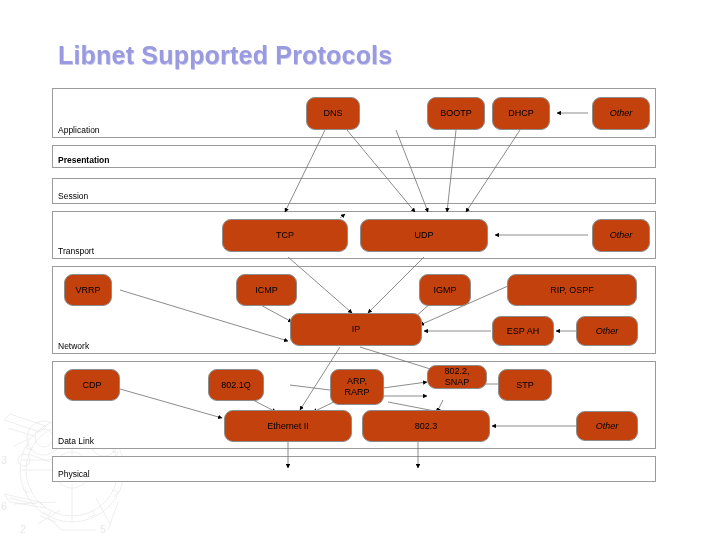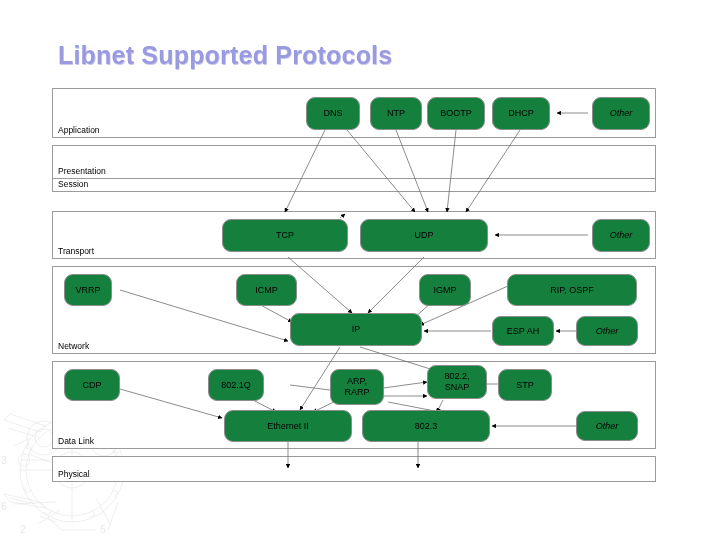--- a/index.html
+++ b/index.html
@@ -56,21 +56,21 @@
     bottom: 1px;
     font-size: 8.5px;
     color: #000000;
     line-height: 11px;
     white-space: nowrap;
   }
   .node {
     position: absolute;
     border: 1px solid #8d8d8d;
     border-radius: 9px;
-    background: #15803d;
+    background: #c2410c;
     box-sizing: border-box;
     display: flex;
     align-items: center;
     justify-content: center;
     text-align: center;
     font-size: 9px;
     color: #000000;
     line-height: 11px;
     z-index: 5;
   }
@@ -130,25 +130,25 @@
     <path d="M38 126 L60 112" stroke="#b9b9b9" stroke-width="0.8" fill="none"></path>
     <path d="M110 126 L96 100" stroke="#b9b9b9" stroke-width="0.8" fill="none"></path>
   </svg>
 
   <div id="title">Libnet Supported Protocols</div>
 
   <div class="band" style="top:88px; height:50px;">
     <span class="band-label">Application</span>
   </div>
 
-  <div class="band" style="top:145px; height:34px;">
+  <div class="band" style="top:145px; height:23px;font-weight:bold;">
     <span class="band-label">Presentation</span>
   </div>
 
-  <div class="band" style="top:178px; height:14px;">
+  <div class="band" style="top:178px; height:26px;">
     <span class="band-label">Session</span>
   </div>
 
   <div class="band" style="top:211px; height:48px;">
     <span class="band-label">Transport</span>
   </div>
 
   <div class="band" style="top:266px; height:88px;">
     <span class="band-label">Network</span>
   </div>
@@ -221,21 +221,20 @@
 
       <path d="M120 389 L222 418" marker-end="url(#arrow)"></path>
 
       <path d="M288 442 L288 468" marker-end="url(#arrow)"></path>
 
       <path d="M418 442 L418 468" marker-end="url(#arrow)"></path>
     </g>
   </svg>
 
   <div class="node" style="left:306px; top:97px; width:54px; height:33px;">DNS</div>
-  <div class="node" style="left:370px; top:97px; width:52px; height:33px;">NTP</div>
   <div class="node" style="left:427px; top:97px; width:58px; height:33px;text-align:right;">BOOTP</div>
   <div class="node" style="left:492px; top:97px; width:58px; height:33px;">DHCP</div>
   <div class="node italic" style="left:592px; top:97px; width:58px; height:33px;">Other</div>
 
   <div class="node" style="left:222px; top:219px; width:126px; height:33px;">TCP</div>
   <div class="node" style="left:360px; top:219px; width:128px; height:33px;">UDP</div>
   <div class="node italic" style="left:592px; top:219px; width:58px; height:33px;">Other</div>
 
   <div class="node" style="left:64px; top:274px; width:48px; height:32px;">VRRP</div>
   <div class="node" style="left:236px; top:274px; width:61px; height:32px;">ICMP</div>
@@ -244,21 +243,21 @@
   <div class="node" style="left:290px; top:313px; width:132px; height:33px;">IP</div>
   <div class="node" style="left:492px; top:316px; width:62px; height:30px;">ESP AH</div>
   <div class="node italic" style="left:576px; top:316px; width:62px; height:30px;">Other</div>
 
   <div class="node" style="left:64px; top:369px; width:56px; height:32px;">CDP</div>
   <div class="node" style="left:208px; top:369px; width:56px; height:32px;">802.1Q</div>
   <div class="node two-line" style="left:330px; top:369px; width:54px; height:36px; flex-direction:column;">
     <span>ARP,</span>
     <span>RARP</span>
   </div>
-  <div class="node two-line" style="left:427px; top:365px; width:60px; height:34px; flex-direction:column;">
+  <div class="node two-line" style="left:427px; top:365px; width:60px; height:24px; flex-direction:column;">
     <span>802.2,</span>
     <span>SNAP</span>
   </div>
   <div class="node" style="left:498px; top:369px; width:54px; height:32px;">STP</div>
   <div class="node" style="left:224px; top:410px; width:128px; height:32px;">Ethernet II</div>
   <div class="node" style="left:362px; top:410px; width:128px; height:32px;">802.3</div>
   <div class="node italic" style="left:576px; top:411px; width:62px; height:30px;">Other</div>
 
   <svg class="wires wires-top" viewBox="0 0 720 540" xmlns="http://www.w3.org/2000/svg">
     <g stroke="#6f6f6f" stroke-width="0.8" fill="none">

